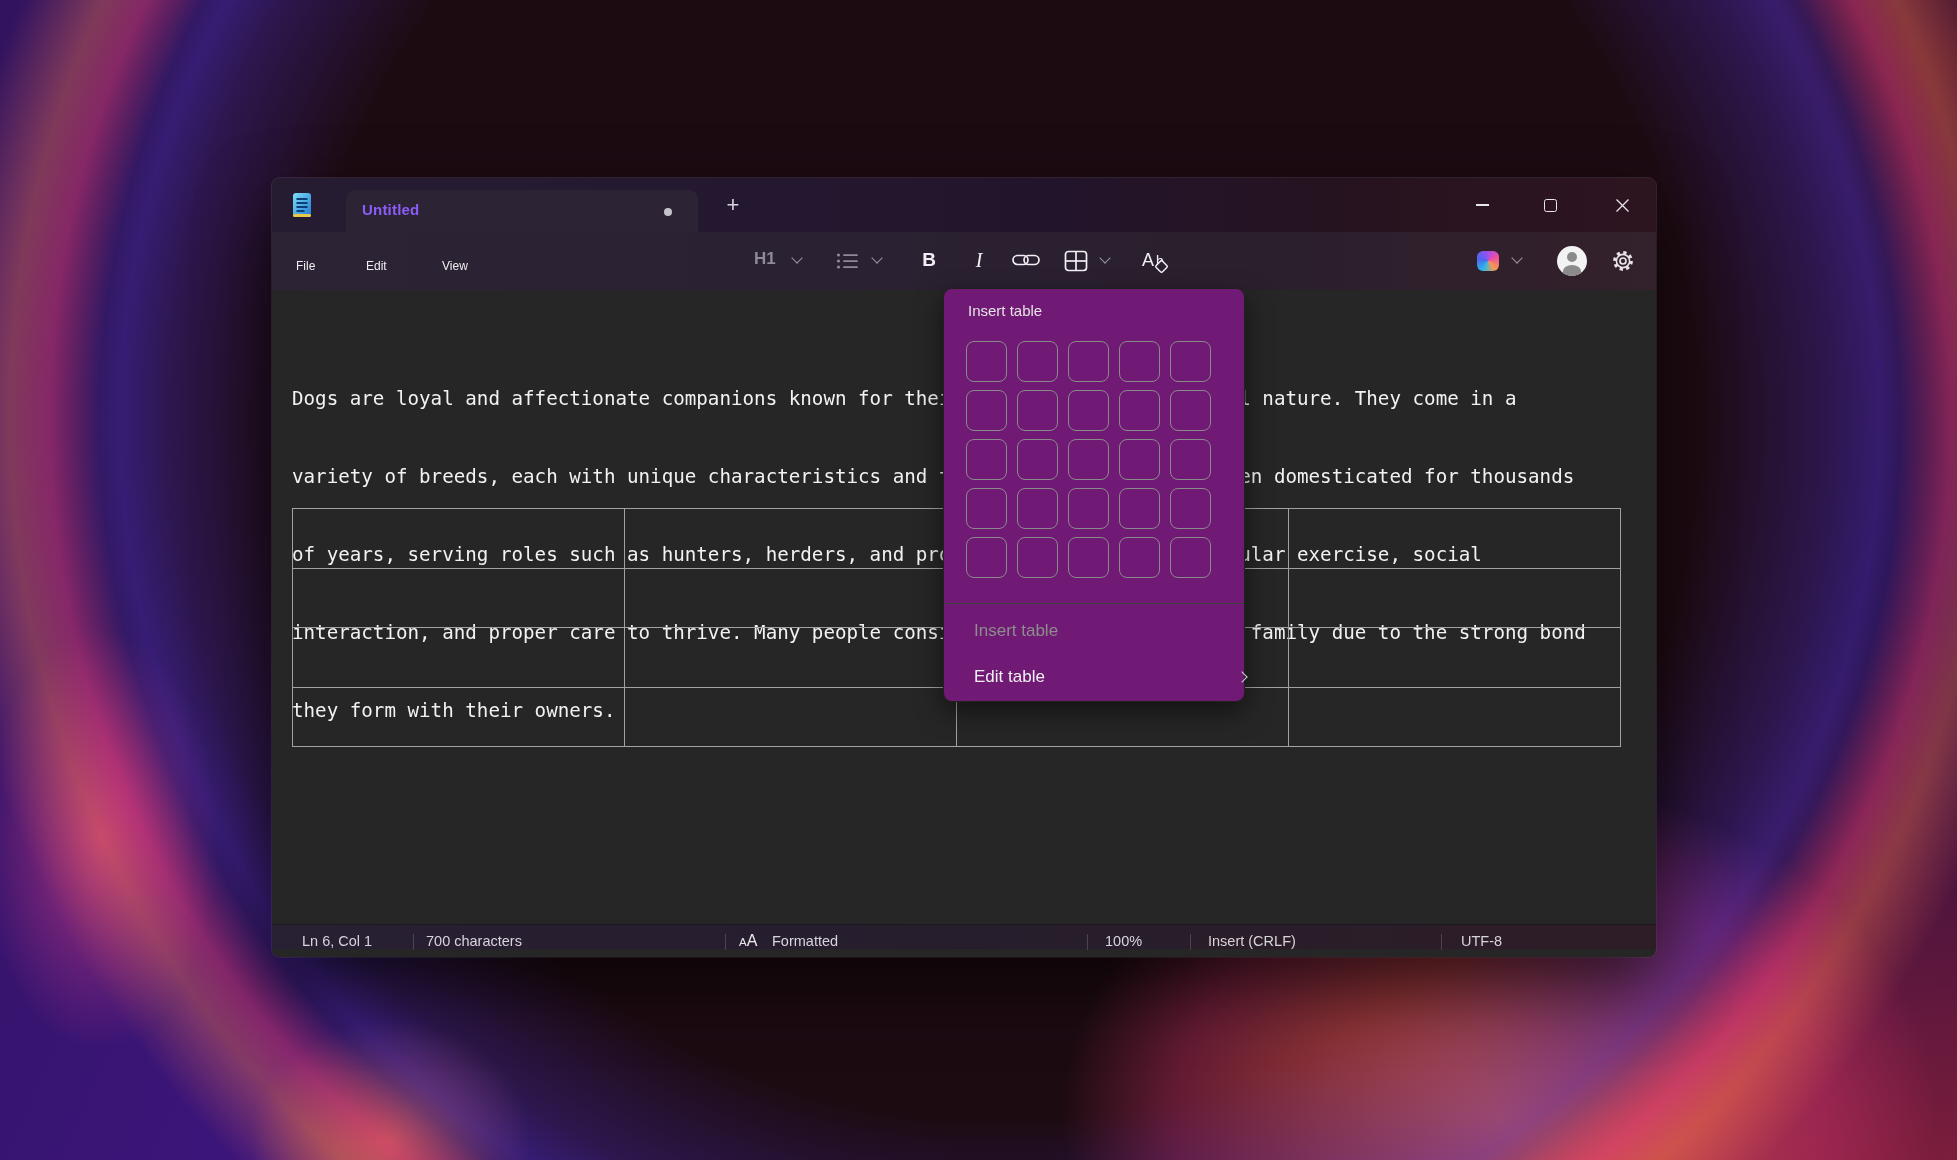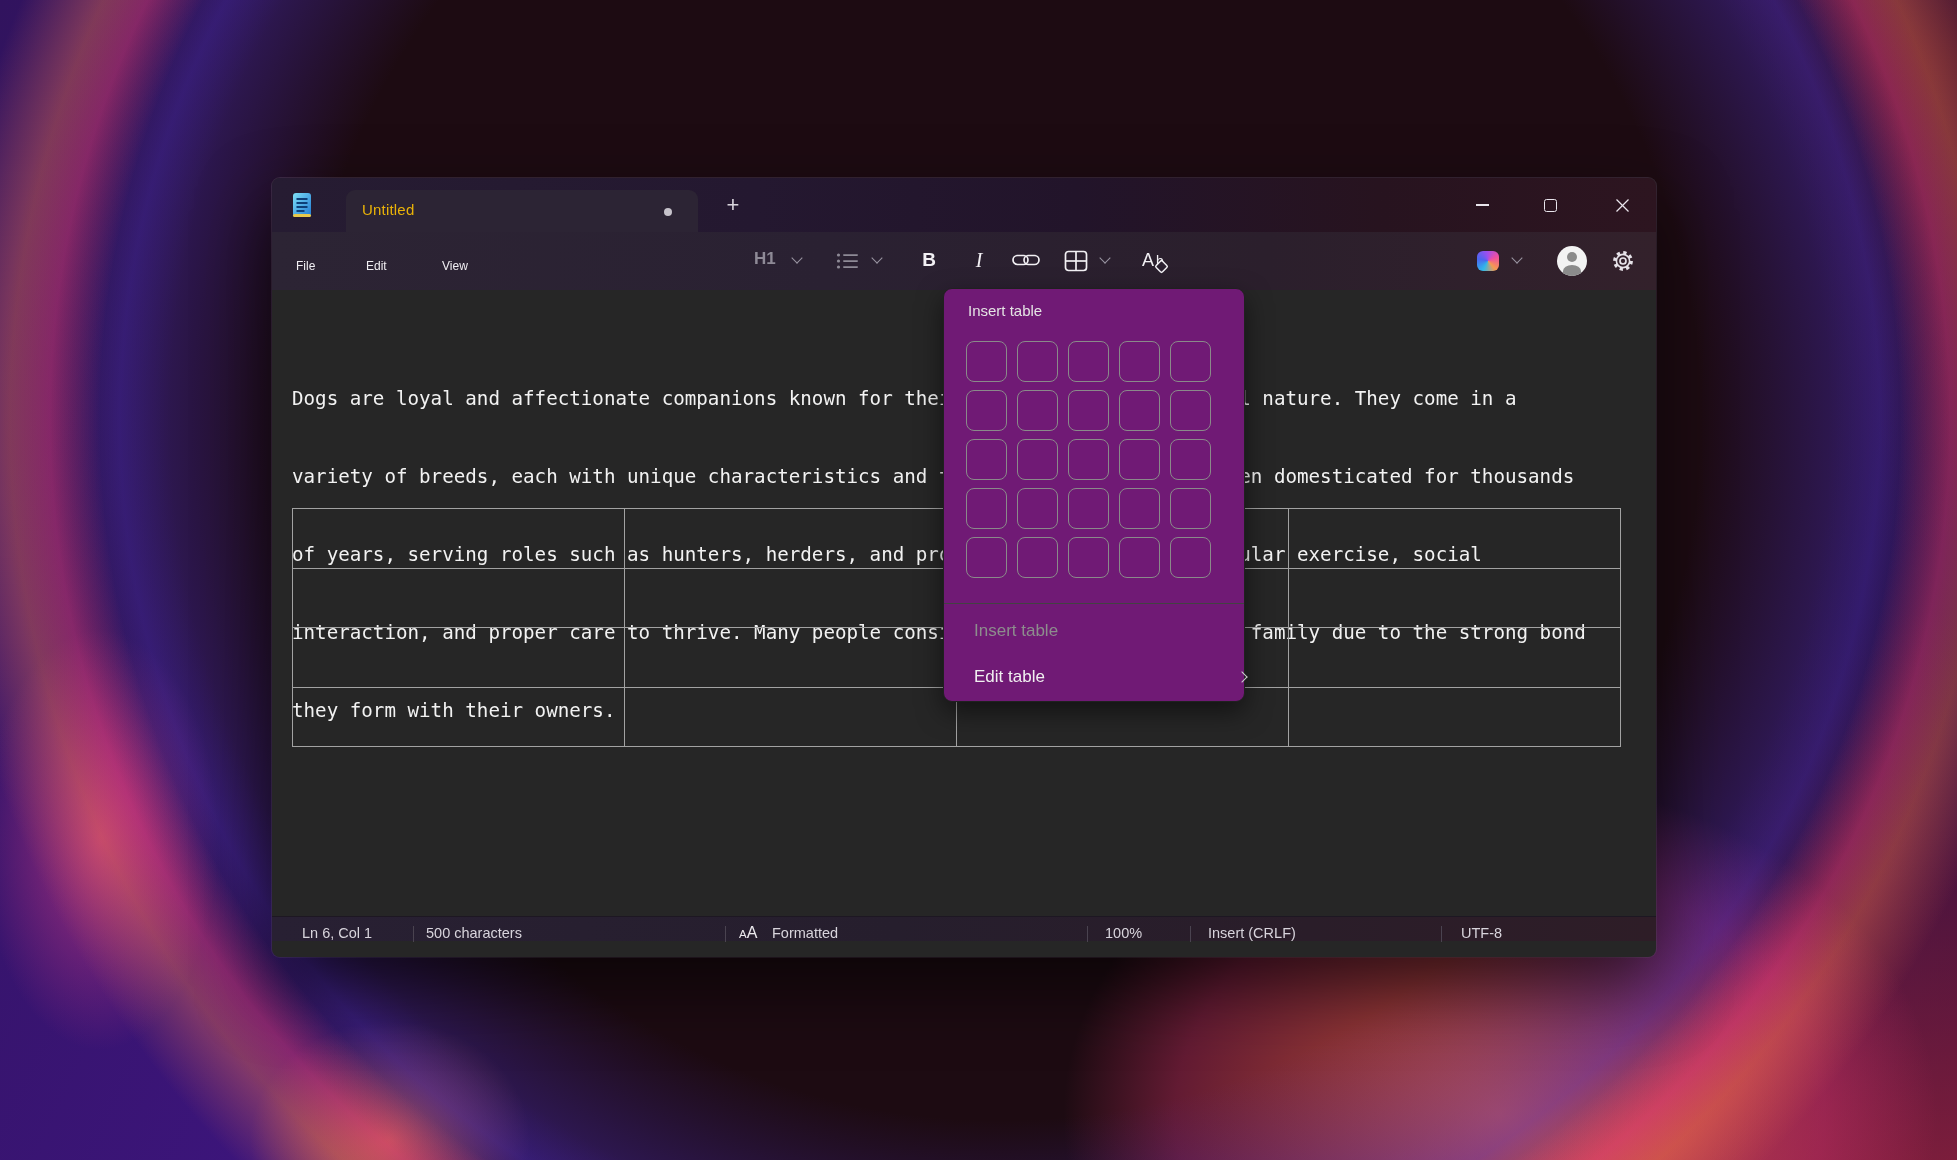--- a/index.html
+++ b/index.html
@@ -33,21 +33,21 @@
     border-radius:8px;overflow:hidden;
     box-shadow:0 30px 70px rgba(0,0,0,0.6), 0 0 0 1px rgba(130,110,140,0.28);
     background:#262626;}
 
   
   .titlebar{position:absolute;left:0;top:0;width:100%;height:54px;
     background:linear-gradient(90deg,#261c32 0%,#241830 35%,#22142a 58%,#27131f 80%,#2d1520 100%);}
   .app-icon{position:absolute;left:20px;top:14px;width:20px;height:26px;}
   .tab{position:absolute;left:74px;top:12px;width:352px;height:42px;
     background:#2c2434;border-radius:9px 9px 0 0;}
-  .tab-label{position:absolute;left:16px;top:11px;font-size:15px;font-weight:400;color:#eab308;letter-spacing:.2px;}
+  .tab-label{position:absolute;left:16px;top:11px;font-size:15px;font-weight:700;color:#8b5cf6;letter-spacing:.2px;}
   .tab-dot{position:absolute;right:26px;top:18px;width:8px;height:8px;border-radius:50%;background:#c6c2ca;}
   .newtab{position:absolute;left:444px;top:13px;width:34px;height:30px;color:#d8d4dc;
     font-size:22px;font-weight:300;text-align:center;line-height:28px;border-radius:5px;}
   .cap-btn{position:absolute;top:0;width:56px;height:54px;display:flex;align-items:center;justify-content:center;}
   .cap-min{left:1182px}.cap-max{left:1250px}.cap-close{left:1322px}
   .min-glyph{width:13px;height:1.4px;background:#e9e5ec;}
   .max-glyph{width:11px;height:11px;border:1.4px solid #e9e5ec;border-radius:2.5px;}
 
   
   .toolbar{position:absolute;left:0;top:54px;width:100%;height:58px;
@@ -95,21 +95,21 @@
   .dd-sep{position:absolute;left:0;top:314px;width:100%;height:1px;background:#424242;}
   .dd-item{position:absolute;left:0;width:100%;height:38px;}
   .dd-item-1{top:324px;}
   .dd-item-2{top:370px;padding-left:28px;}
   .dd-item-label{position:absolute;left:30px;top:8px;font-size:17px;color:#f0f0f0;}
   .dd-item-label.disabled{color:#8d8d8d;}
   .chev-right{position:absolute;right:26px;top:14px;width:7px;height:7px;
     border-right:1.6px solid #cfcfcf;border-bottom:1.6px solid #cfcfcf;transform:rotate(-45deg);}
 
   
-  .statusbar{position:absolute;left:0;bottom:16px;width:100%;height:25px;
+  .statusbar{position:absolute;left:0;bottom:8px;width:100%;height:25px;
     background:linear-gradient(90deg,#282033 0%,#261e2d 45%,#2a1d29 75%,#2e1d27 100%);
     border-top:1px solid #1d1722;box-sizing:border-box;font-size:14.5px;color:#d8d4dc;}
   .sb{position:absolute;top:8px;}
   .sb-div{position:absolute;top:9px;width:1px;height:16px;background:#4a4350;}
   .sb-ln{left:30px}.sb-d1{left:141px}.sb-chars{left:154px}.sb-d2{left:453px}
   .sb-fmticon{left:467px;top:7px;color:#eceaee}.sb-fmt{left:500px}.sb-d3{left:815px}
   .sb-zoom{left:833px}.sb-d4{left:918px}.sb-crlf{left:936px}.sb-d5{left:1169px}.sb-enc{left:1189px}
   .fmt-a1{font-size:11.5px;}.fmt-a2{font-size:16px;}
 </style>
 </head>
@@ -272,21 +272,21 @@
     </div>
     <div class="dd-item dd-item-2">
       <span class="dd-item-label">Edit table</span>
       <span class="chev-right"></span>
     </div>
   </div>
 
   <div class="statusbar">
     <span class="sb sb-ln">Ln 6, Col 1</span>
     <span class="sb-div sb-d1"></span>
-    <span class="sb sb-chars">500 characters</span>
+    <span class="sb sb-chars">700 characters</span>
     <span class="sb-div sb-d2"></span>
     <span class="sb sb-fmticon"><span class="fmt-a1">A</span><span class="fmt-a2">A</span></span>
     <span class="sb sb-fmt">Formatted</span>
     <span class="sb-div sb-d3"></span>
     <span class="sb sb-zoom">100%</span>
     <span class="sb-div sb-d4"></span>
     <span class="sb sb-crlf">Insert (CRLF)</span>
     <span class="sb-div sb-d5"></span>
     <span class="sb sb-enc">UTF-8</span>
   </div>

